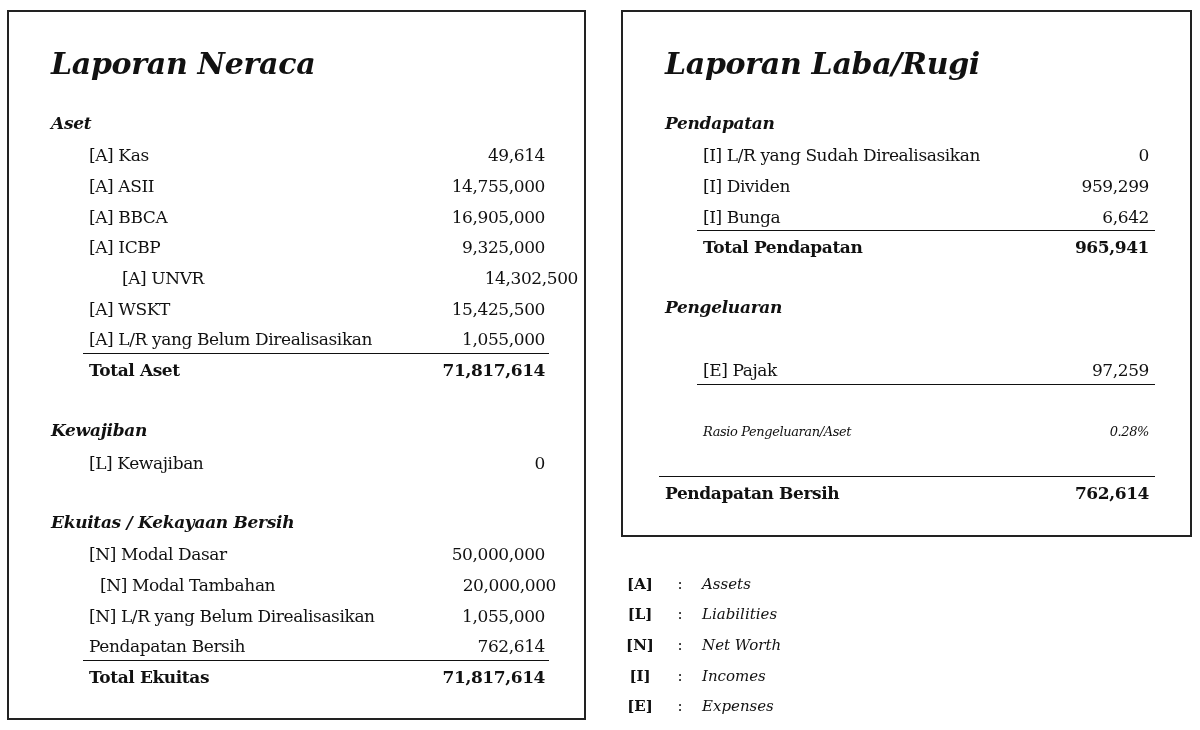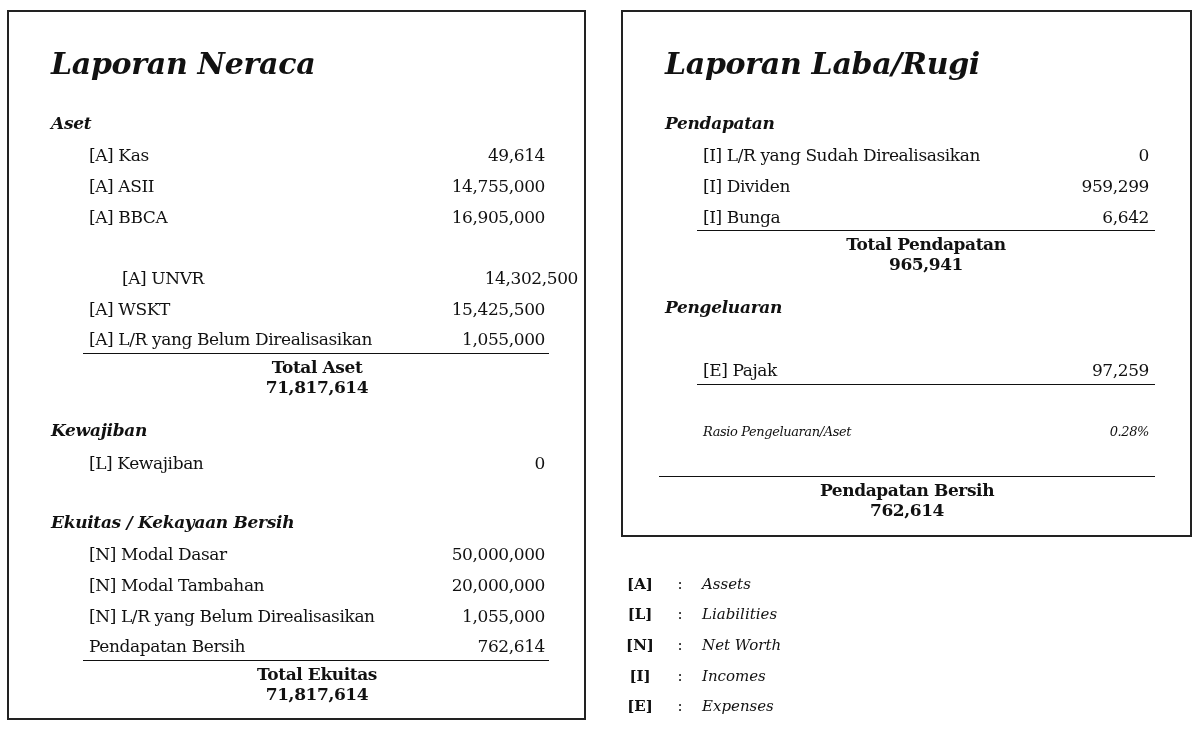--- a/index.html
+++ b/index.html
@@ -5,21 +5,21 @@
   html, body { margin:0; padding:0; background:#ffffff; }
   body { width:1200px; height:730px; position:relative; overflow:hidden;
          font-family: "DejaVu Serif", "Liberation Serif", serif; color:#111; }
   .panel { position:absolute; border:2px solid #222; box-sizing:border-box; background:#fff; }
   #neraca { left:7px; top:10px; width:579px; height:710px; }
   #labarugi { left:621px; top:10px; width:571px; height:527px; }
   .title { position:absolute; font-style:italic; font-weight:bold; font-size:30px; letter-spacing:-0.3px; }
   .section { position:absolute; font-style:italic; font-weight:bold; font-size:17px; letter-spacing:-0.3px; }
   .row { position:absolute; height:26px; display:flex; justify-content:space-between; align-items:center;
          font-size:17px; letter-spacing:-0.4px; }
-  .row.total { font-weight:bold;flex-direction:column; }
+  .row.total { font-weight:bold; }
   .row.small { font-style:italic; font-size:13px; }
   .rule { position:absolute; height:0; border-top:1.6px solid #111; }
   .legend { position:absolute; left:622px; top:572px; }
   .legend-row { position:absolute; height:24px; display:flex; align-items:center; font-size:15px; white-space:nowrap; }
   .legend-code { width:36px; text-align:center; font-weight:bold; }
   .legend-sep { width:44px; text-align:center; }
   .legend-desc { font-style:italic; }
 </style>
 </head>
 <body>
@@ -33,20 +33,24 @@
     <span>[A] Kas</span>
     <span>49,614</span>
   </div>
   <div class="row" style="left:80px; top:161px; width:456px;">
     <span>[A] ASII</span>
     <span>14,755,000</span>
   </div>
   <div class="row" style="left:80px; top:192px; width:456px;">
     <span>[A] BBCA</span>
     <span>16,905,000</span>
+  </div>
+  <div class="row" style="left:80px; top:222px; width:456px;">
+    <span>[A] ICBP</span>
+    <span>9,325,000</span>
   </div>
   <div class="row" style="left:80px; top:253px; width:456px;margin-left:33px;">
     <span>[A] UNVR</span>
     <span>14,302,500</span>
   </div>
   <div class="row" style="left:80px; top:284px; width:456px;">
     <span>[A] WSKT</span>
     <span>15,425,500</span>
   </div>
   <div class="row" style="left:80px; top:314px; width:456px;">
@@ -63,21 +67,21 @@
   <div class="row" style="left:80px; top:438px; width:456px;">
     <span>[L] Kewajiban</span>
     <span>0</span>
   </div>
 
   <div class="section" style="left:42px; top:500px;">Ekuitas / Kekayaan Bersih</div>
   <div class="row" style="left:80px; top:529px; width:456px;">
     <span>[N] Modal Dasar</span>
     <span>50,000,000</span>
   </div>
-  <div class="row" style="left:80px; top:560px; width:456px;gap:10px;">
+  <div class="row" style="left:91px; top:560px; width:456px;gap:10px;">
     <span>[N] Modal Tambahan</span>
     <span>20,000,000</span>
   </div>
   <div class="row" style="left:80px; top:591px; width:456px;">
     <span>[N] L/R yang Belum Direalisasikan</span>
     <span>1,055,000</span>
   </div>
   <div class="row" style="left:80px; top:621px; width:456px;">
     <span>Pendapatan Bersih</span>
     <span>762,614</span>

